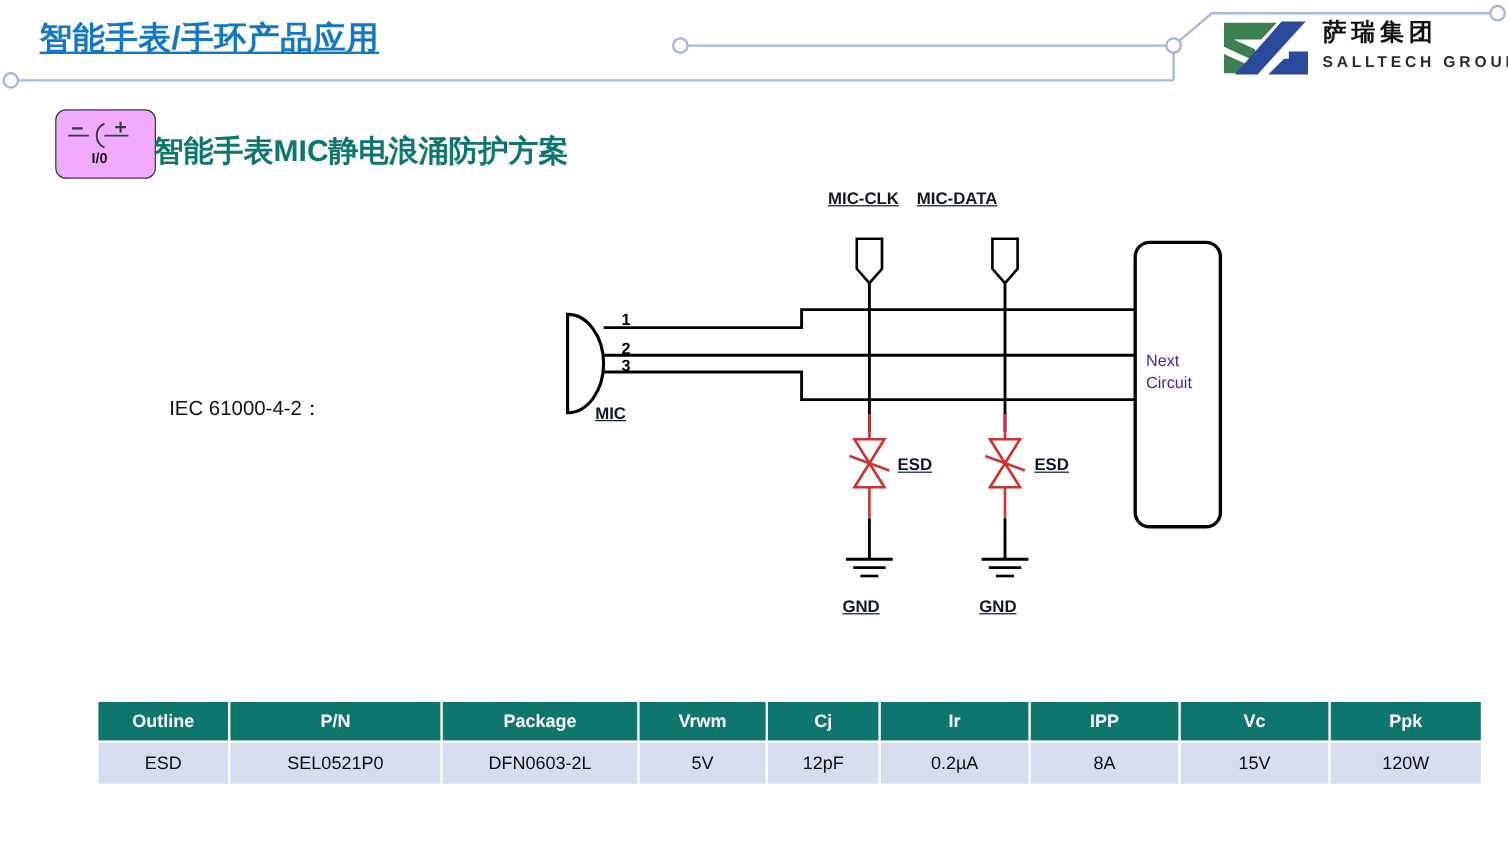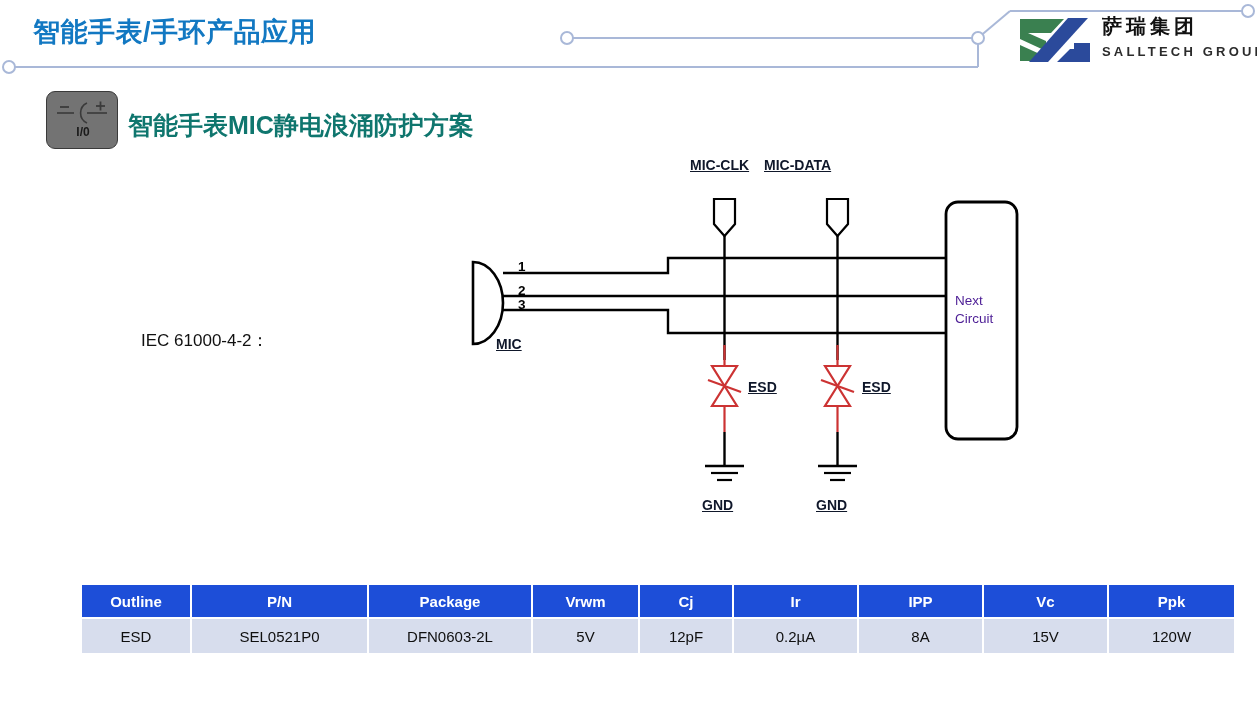--- a/index.html
+++ b/index.html
@@ -28,20 +28,21 @@
     width: 1257px; height: 88px;
   }
   #page-title {
     position: absolute;
     left: 33px; top: 14px;
     font-size: 27px;
     font-weight: bold;
     color: #1278c2;
     letter-spacing: 0.5px;
     white-space: nowrap;
+    text-decoration: underline;
   }
 
   
   #logo {
     position: absolute;
     left: 1012px; top: 13px;
     width: 238px; height: 56px;
   }
   #logo-mark {
     position: absolute;
@@ -64,24 +65,24 @@
     font-weight: bold;
     color: #2b2b2b;
     letter-spacing: 3.2px;
     white-space: nowrap;
   }
 
   
   #io-icon-box {
     position: absolute;
     left: 46px; top: 91px;
-    width: 72px; height: 58px;
+    width: 84px; height: 58px;
     border: 1.6px solid #3a3a3a;
     border-radius: 9px;
-    background: #737373;
+    background: #f0abfc;
   }
   #subtitle {
     position: absolute;
     left: 128px; top: 109px;
     font-size: 25px;
     font-weight: bold;
     color: #0f766e;
     white-space: nowrap;
   }
 
@@ -130,21 +131,21 @@
   
   #spec-table {
     position: absolute;
     left: 80px; top: 583px;
     width: 1097px;
     border-collapse: separate;
     border-spacing: 2px 2px;
     table-layout: fixed;
   }
   #spec-table th {
-    background: #1d4ed8;
+    background: #0f766e;
     color: #ffffff;
     font-size: 15px;
     font-weight: bold;
     height: 32px;
     text-align: center;
     border: none;
     padding: 0;
   }
   #spec-table td {
     background: #d7dded;

